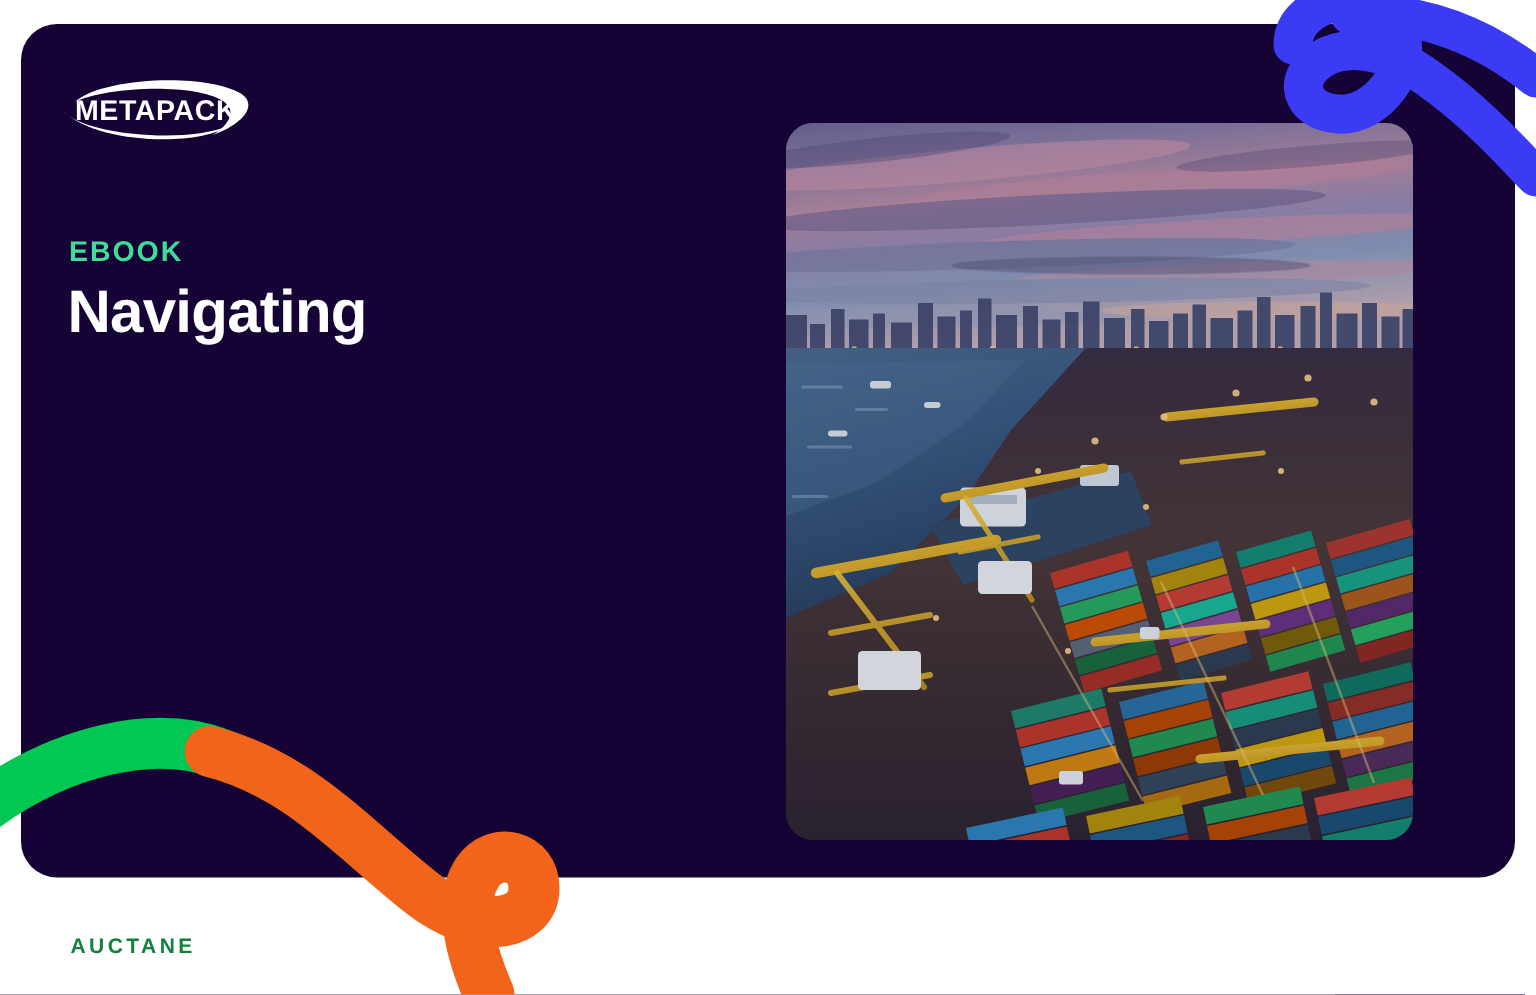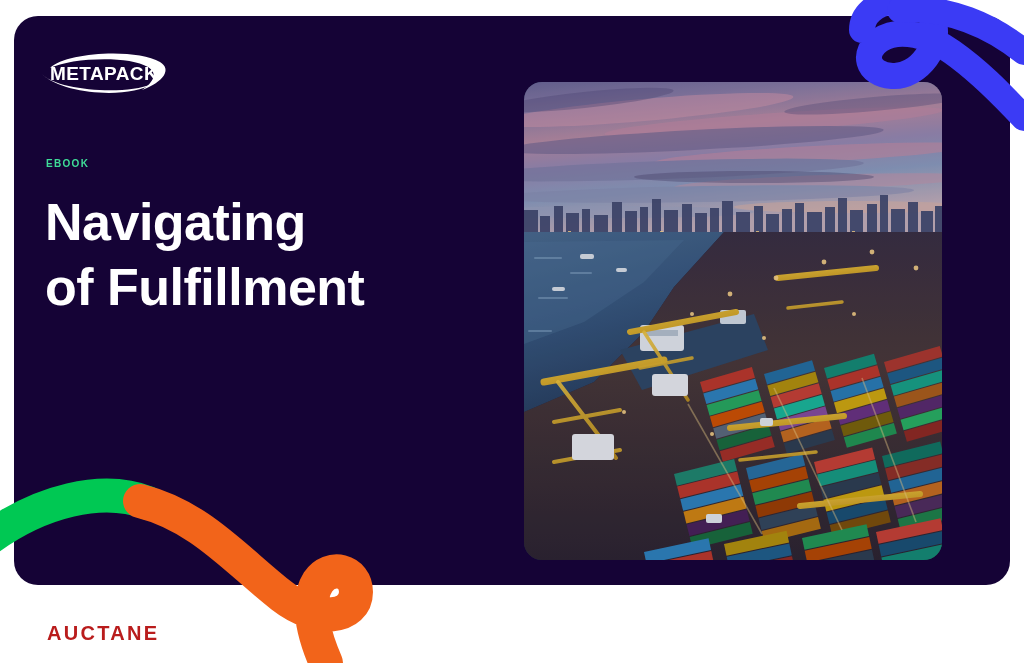--- a/index.html
+++ b/index.html
@@ -43,34 +43,34 @@
     height: 58px;
     z-index: 6;
   }
   .logo svg { display: block; width: 100%; height: 100%; }
 
   
   .eyebrow {
     position: absolute;
     left: 46px;
     top: 158px;
-    font-size: 10px;
+    font-size: 19px;
     font-weight: bold;
     letter-spacing: 1.3px;
     color: #3fdd98;
     z-index: 6;
   }
 
   
   .title {
     position: absolute;
     left: 45px;
-    top: 190px;
+    top: 176px;
     width: 440px;
-    font-size: 52px;
+    font-size: 40px;
     line-height: 65px;
     font-weight: bold;
     color: #ffffff;
     letter-spacing: -0.5px;
     z-index: 6;
   }
   .title .tline { display: block; white-space: nowrap; }
 
   
   .photo {
@@ -95,24 +95,24 @@
     pointer-events: none;
   }
   .deco-blue { z-index: 7; }
   .deco-ribbon { z-index: 8; }
 
   
   .footer-brand {
     position: absolute;
     left: 47px;
     top: 622px;
-    font-size: 20px;
+    font-size: 14px;
     font-weight: bold;
     letter-spacing: 2.3px;
-    color: #b91c1c;
+    color: #15803d;
     z-index: 9;
   }
 </style>
 </head>
 <body>
 
 <div class="cover">
 
   <div class="card"></div>
 
@@ -439,18 +439,17 @@
         <path d="M6 30 C 20 46, 88 52, 116 40 C 96 54, 28 52, 6 30 Z" fill="#ffffff"></path>
       </g>
       <text x="14" y="36" font-family="'Liberation Sans', sans-serif" font-size="19" font-weight="bold" letter-spacing="0.4" fill="#ffffff">METAPACK</text>
     </svg>
   </div>
 
   <div class="eyebrow">EBOOK</div>
 
   <h1 class="title">
     <span class="tline">Navigating</span>
-    <span class="tline">of Fulfillment</span>
   </h1>
 
   <div class="footer-brand">AUCTANE</div>
 
 </div>
 
 </body></html>

